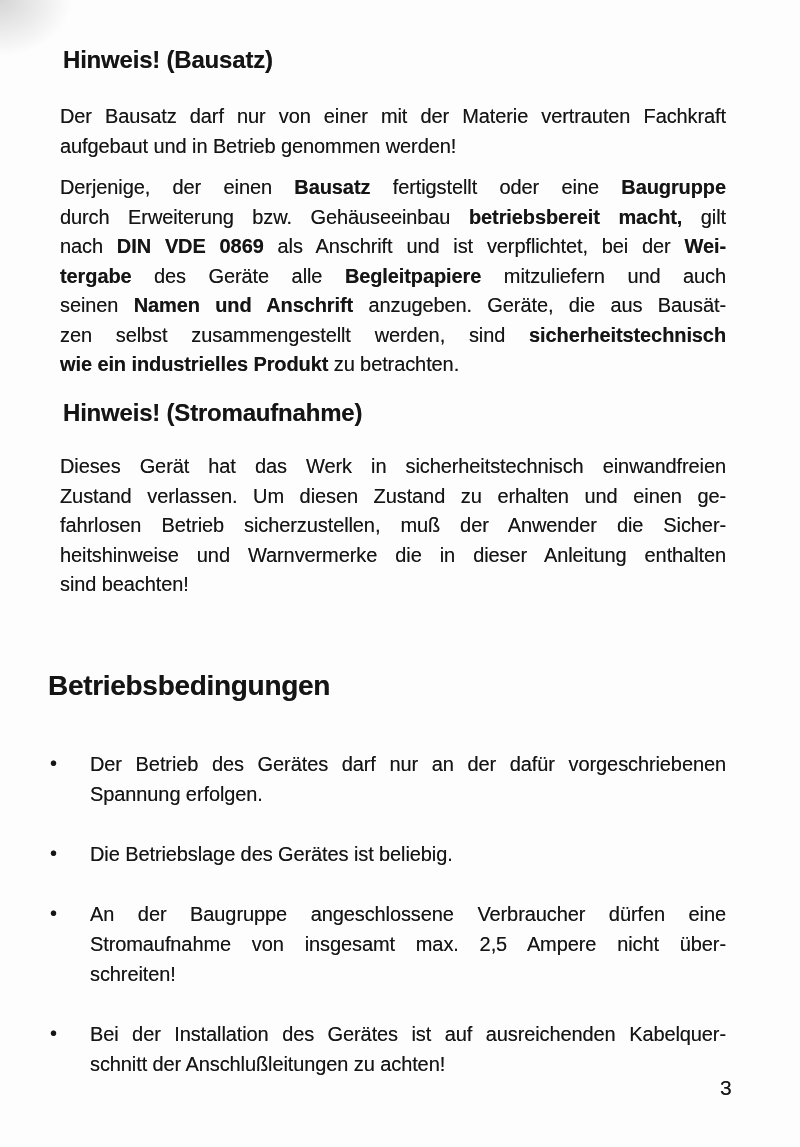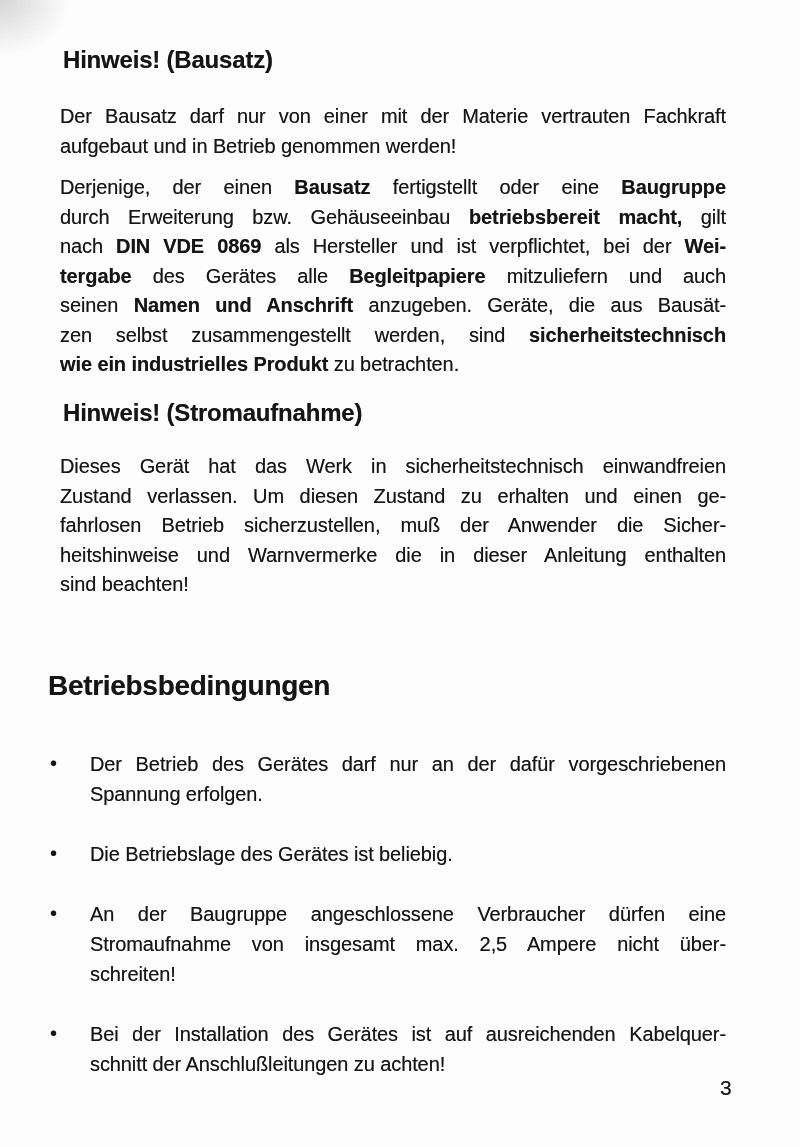--- a/index.html
+++ b/index.html
@@ -56,22 +56,22 @@
   <h2 class="hinweis-heading" style="top:46px">Hinweis! (Bausatz)</h2>
 
   <div class="body-block" style="top:90px">
     <div class="paragraph">
         <div class="line"><span>Der Bausatz darf nur von einer mit der Materie vertrauten Fachkraft</span></div>
         <div class="line last"><span>aufgebaut und in Betrieb genommen werden!</span></div>
       </div>
     <div class="paragraph">
         <div class="line"><span>Derjenige, der einen </span><span class="bold">Bausatz</span><span> fertigstellt oder eine </span><span class="bold">Baugruppe</span></div>
         <div class="line"><span>durch Erweiterung bzw. Gehäuseeinbau </span><span class="bold">betriebsbereit macht,</span><span> gilt</span></div>
-        <div class="line"><span>nach </span><span class="bold">DIN VDE 0869</span><span> als Hersteller und ist verpflichtet, bei der </span><span class="bold">Wei-</span></div>
-        <div class="line"><span class="bold">tergabe</span><span> des Gerätes alle </span><span class="bold">Begleitpapiere</span><span> mitzuliefern und auch</span></div>
+        <div class="line"><span>nach </span><span class="bold">DIN VDE 0869</span><span> als Anschrift und ist verpflichtet, bei der </span><span class="bold">Wei-</span></div>
+        <div class="line"><span class="bold">tergabe</span><span> des Geräte alle </span><span class="bold">Begleitpapiere</span><span> mitzuliefern und auch</span></div>
         <div class="line"><span>seinen </span><span class="bold">Namen und Anschrift</span><span> anzugeben. Geräte, die aus Bausät-</span></div>
         <div class="line"><span>zen selbst zusammengestellt werden, sind </span><span class="bold">sicherheitstechnisch</span></div>
         <div class="line last"><span class="bold">wie ein industrielles Produkt</span><span> zu betrachten.</span></div>
       </div>
   </div>
 
   <h2 class="hinweis-heading" style="top:399px">Hinweis! (Stromaufnahme)</h2>
 
   <div class="body-block" style="top:440px">
     <div class="paragraph">

